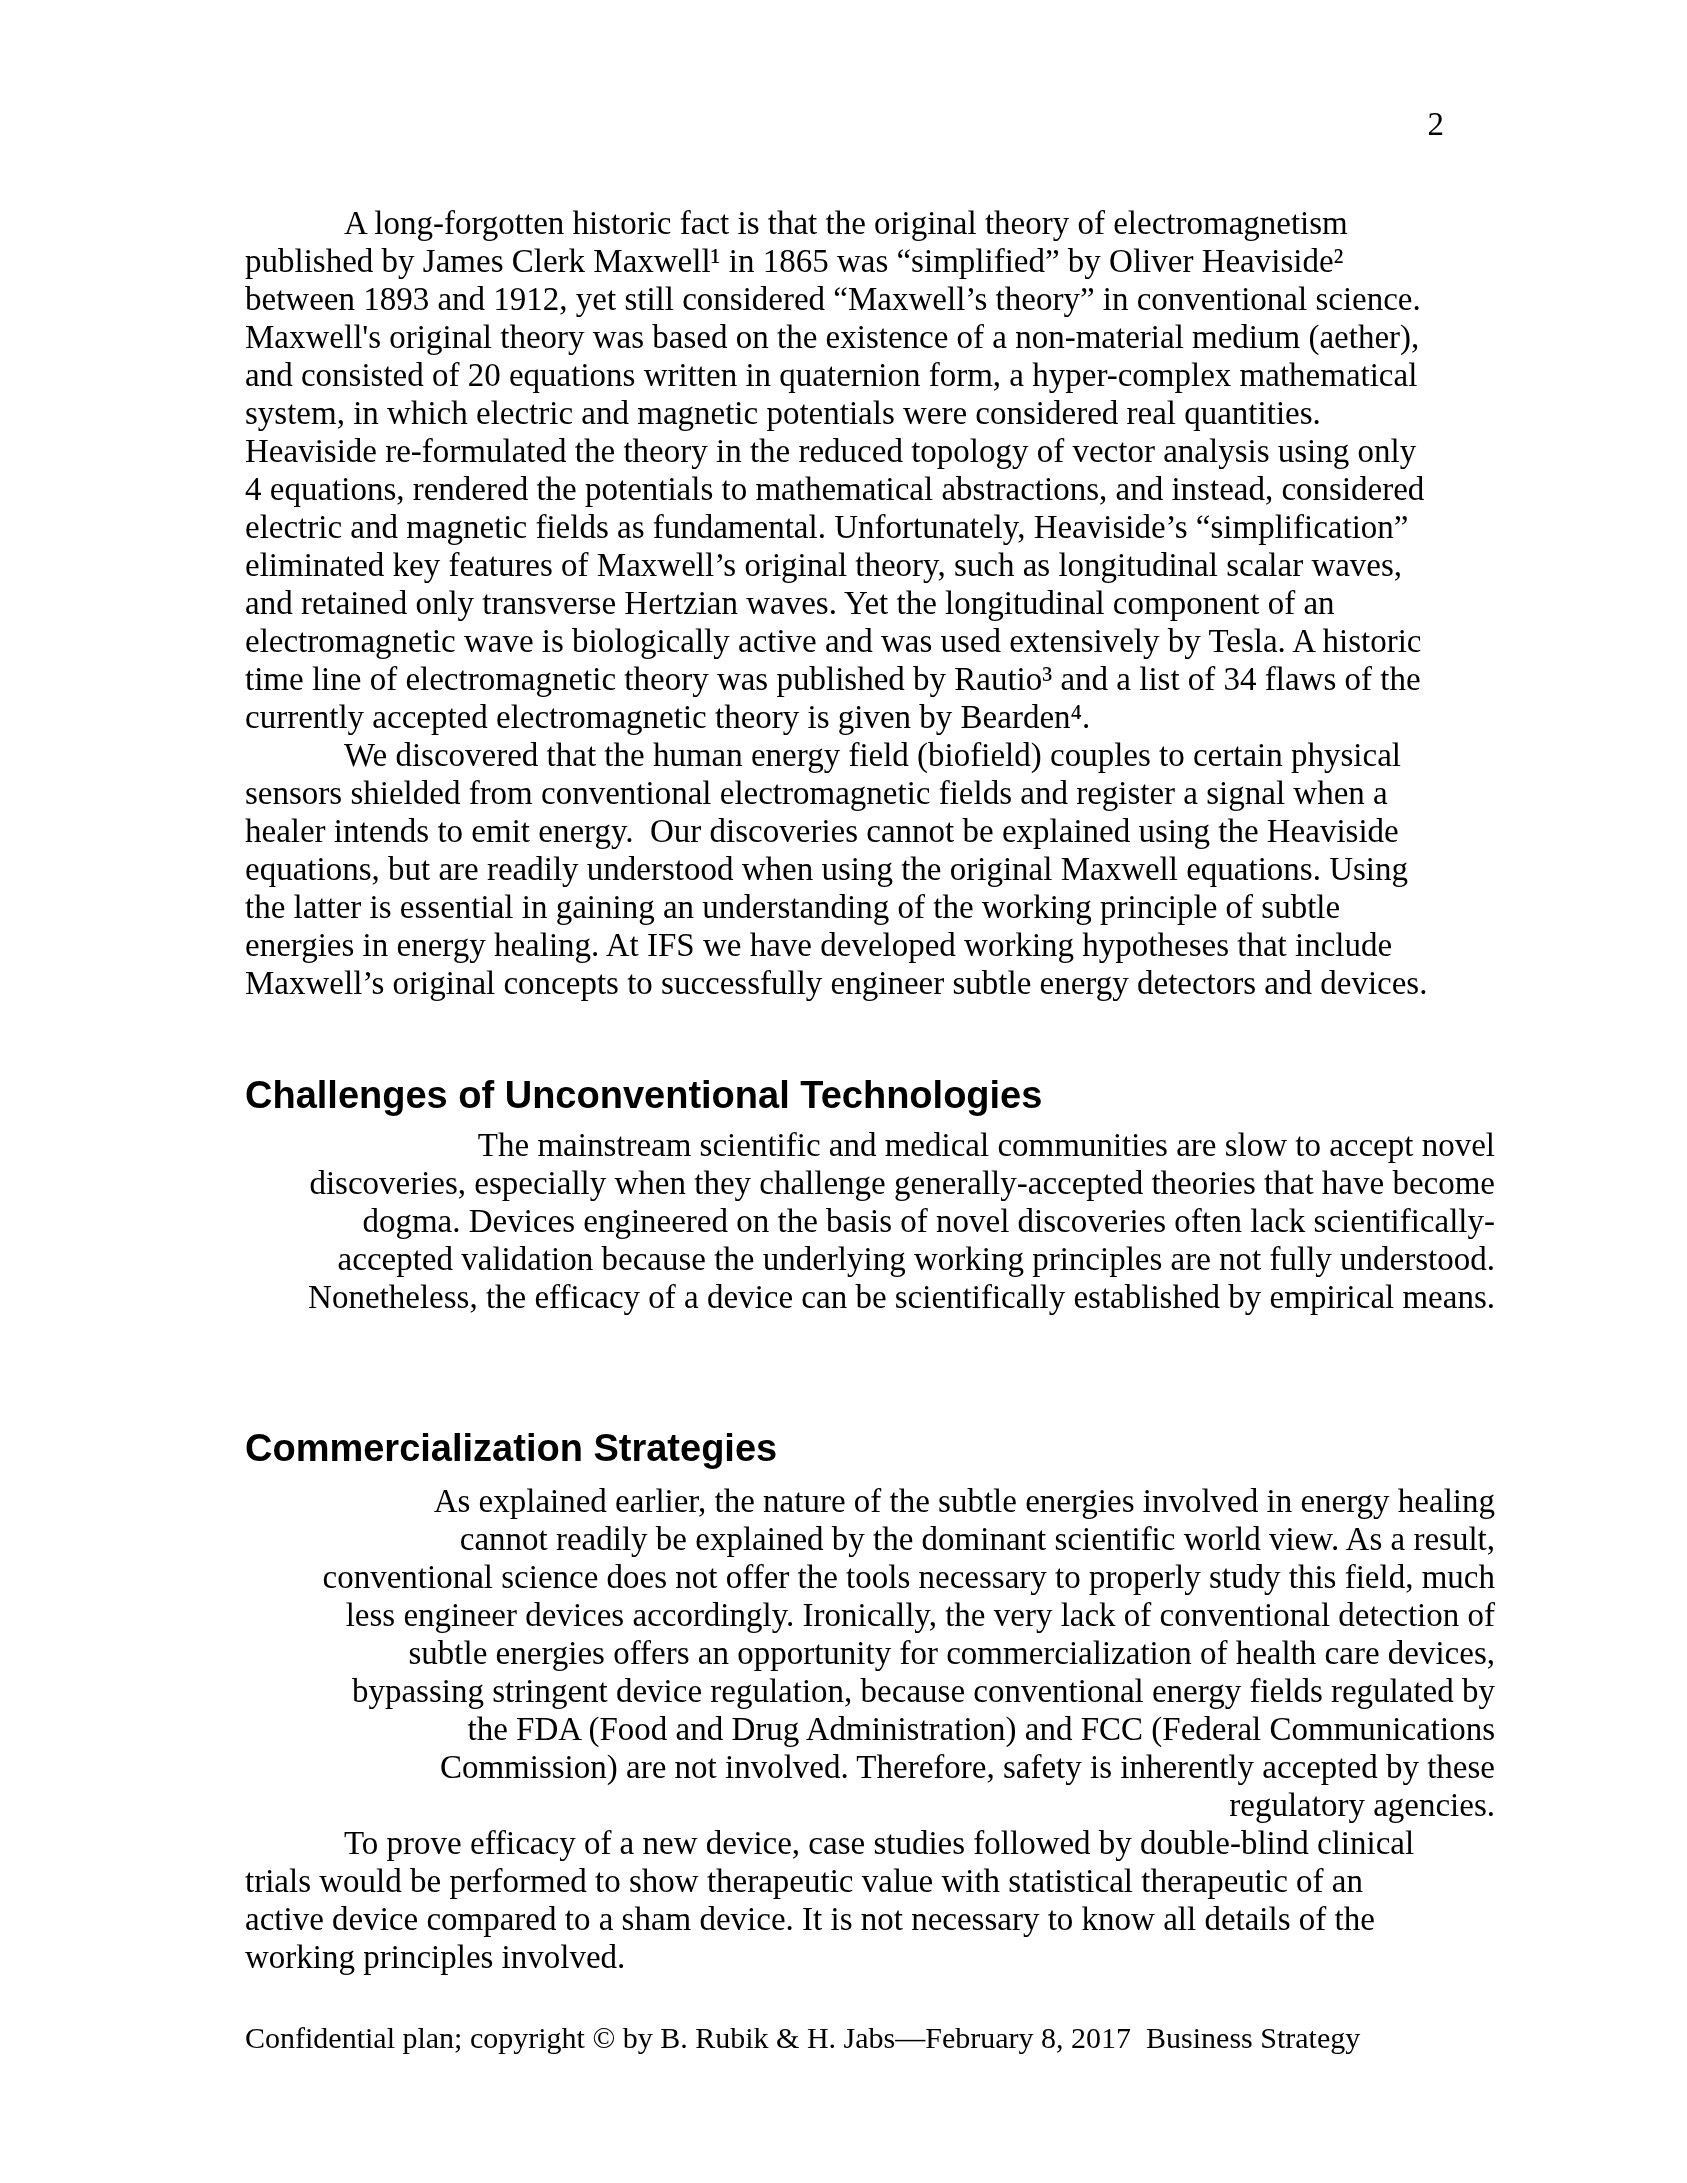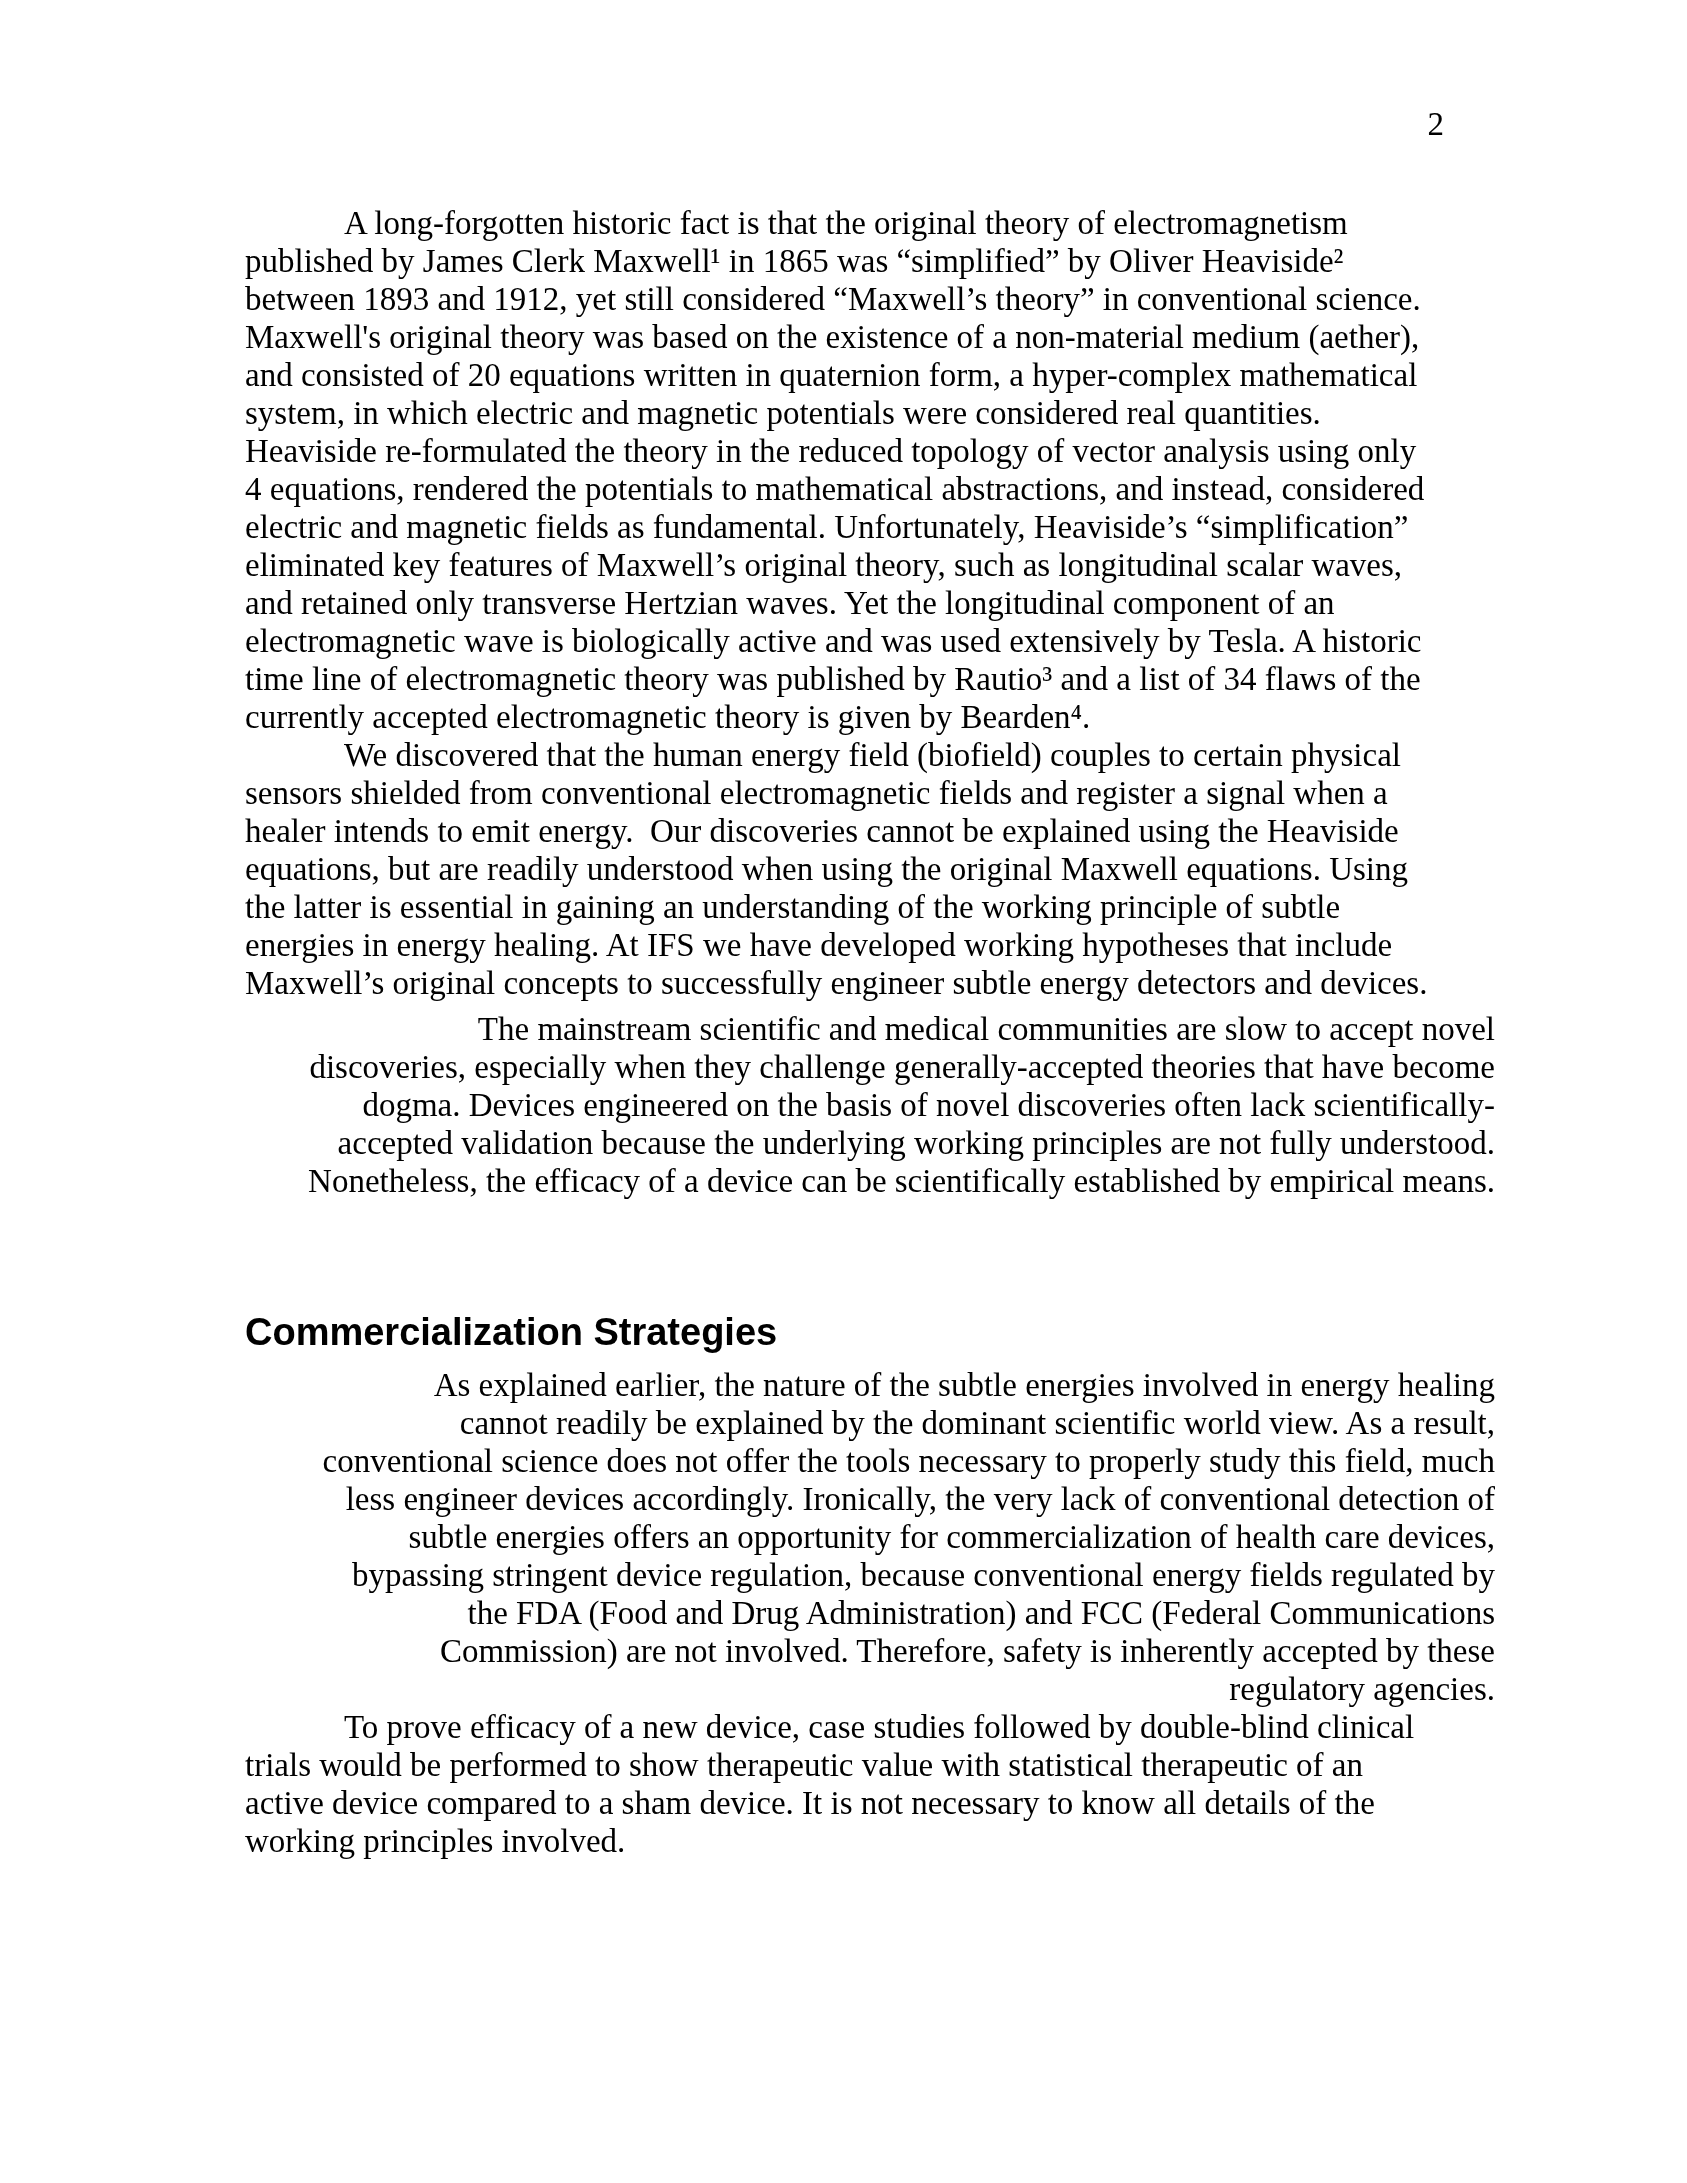--- a/index.html
+++ b/index.html
@@ -87,20 +87,21 @@
 currently accepted electromagnetic theory is given by Bearden⁴.</p>
 
     <p class="body-para">We discovered that the human energy field (biofield) couples to certain physical
 sensors shielded from conventional electromagnetic fields and register a signal when a
 healer intends to emit energy.  Our discoveries cannot be explained using the Heaviside
 equations, but are readily understood when using the original Maxwell equations. Using
 the latter is essential in gaining an understanding of the working principle of subtle
 energies in energy healing. At IFS we have developed working hypotheses that include
 Maxwell’s original concepts to successfully engineer subtle energy detectors and devices.</p>
 
+    <h2 class="section-heading mt-h1">Challenges of Unconventional Technologies</h2>
 
     <p class="body-para mt-after-h1">The mainstream scientific and medical communities are slow to accept novel
 discoveries, especially when they challenge generally-accepted theories that have become
 dogma. Devices engineered on the basis of novel discoveries often lack scientifically-
 accepted validation because the underlying working principles are not fully understood.
 Nonetheless, the efficacy of a device can be scientifically established by empirical means.</p>
 
     <h2 class="section-heading mt-h2">Commercialization Strategies</h2>
 
     <p class="body-para mt-after-h2">As explained earlier, the nature of the subtle energies involved in energy healing
@@ -113,15 +114,16 @@
 Commission) are not involved. Therefore, safety is inherently accepted by these
 regulatory agencies.</p>
 
     <p class="body-para">To prove efficacy of a new device, case studies followed by double-blind clinical
 trials would be performed to show therapeutic value with statistical therapeutic of an
 active device compared to a sham device. It is not necessary to know all details of the
 working principles involved.</p>
 
   </div>
 
+  <div class="footer">Confidential plan; copyright © by B. Rubik &amp; H. Jabs—February 8, 2017  Business Strategy</div>
 
 </div>
 
 
 </body></html>

